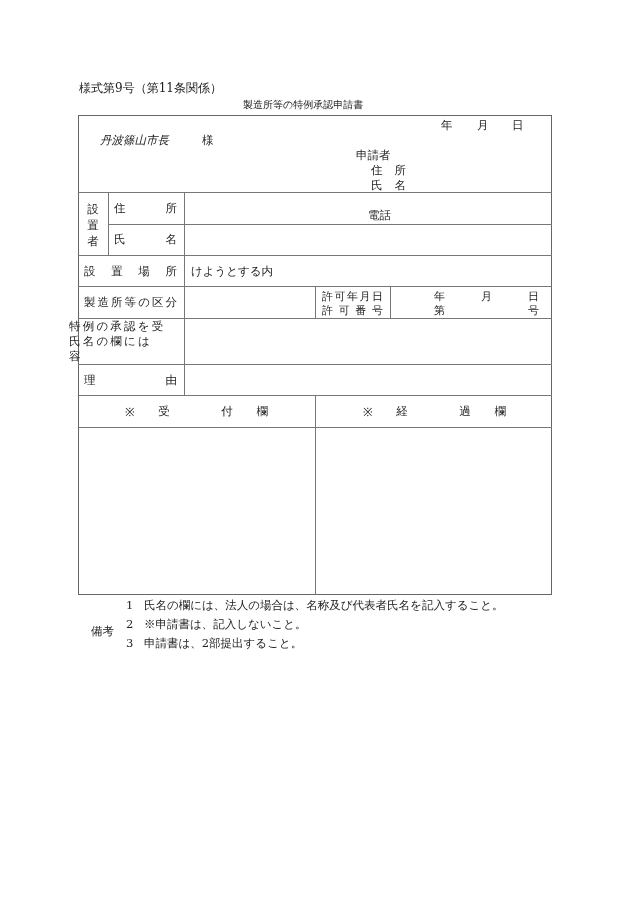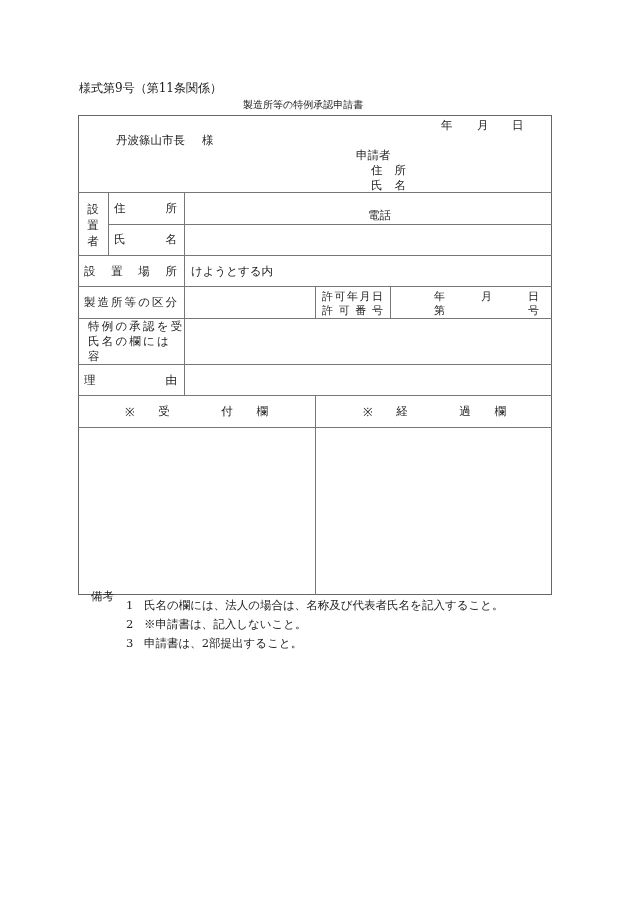--- a/index.html
+++ b/index.html
@@ -35,21 +35,21 @@
 
 <div class="vline" style="left:108px; top:192px; height:63px;"></div>
 <div class="vline" style="left:184px; top:192px; height:203px;"></div>
 <div class="vline" style="left:315px; top:286px; height:32px;"></div>
 <div class="vline" style="left:390px; top:286px; height:32px;"></div>
 <div class="vline" style="left:315px; top:395px; height:200px;"></div>
 
 <div class="abs" style="left:441px; top:118px;">年</div>
 <div class="abs" style="left:477px; top:118px;">月</div>
 <div class="abs" style="left:512px; top:118px;">日</div>
-<div class="abs" style="left:116px; top:133px;">丹波篠山市長</div>
+<div class="abs" style="left:100px; top:133px;font-style:italic;">丹波篠山市長</div>
 <div class="abs" style="left:202px; top:133px;">様</div>
 <div class="abs" style="left:356px; top:148px;">申請者</div>
 <div class="spread" style="left:371px; top:163px; width:35px;">
   <span>住</span>
   <span>所</span>
 </div>
 <div class="spread" style="left:371px; top:178px; width:35px;">
   <span>氏</span>
   <span>名</span>
 </div>
@@ -105,21 +105,21 @@
 <div class="spread small" style="left:434px; top:289px; width:105px;">
   <span>年</span>
   <span>月</span>
   <span>日</span>
 </div>
 <div class="spread small" style="left:434px; top:303px; width:105px;">
   <span>第</span>
   <span>号</span>
 </div>
 
-<div class="abs" style="left:88px; top:319px; line-height:15px; letter-spacing:2.2px;font-family:Liberation Mono, monospace;">
+<div class="abs" style="left:69px; top:319px; line-height:15px; letter-spacing:2.2px;font-family:Liberation Mono, monospace;">
   <div>特例の承認を受</div>
   <div>氏名の欄には</div>
   <div>容</div>
 </div>
 <div class="abs" style="left:190px; top:321px; width:358px; height:41px;"></div>
 
 <div class="spread" style="left:84px; top:373px; width:93px;">
   <span>理</span>
   <span>由</span>
 </div>
@@ -133,19 +133,19 @@
 </div>
 <div class="spread" style="left:363px; top:404px; width:143px;">
   <span>※</span>
   <span style="margin-right:28px;">経</span>
   <span>過</span>
   <span>欄</span>
 </div>
 <div class="abs" style="left:80px; top:429px; width:233px; height:164px;"></div>
 <div class="abs" style="left:317px; top:429px; width:233px; height:164px;"></div>
 
-<div class="abs" style="left:91px; top:589px;">備考</div>
+<div class="abs" style="left:91px; top:624px;">備考</div>
 <div class="abs" style="left:126px; top:598px;">1</div>
 <div class="abs" style="left:144px; top:598px;">氏名の欄には、法人の場合は、名称及び代表者氏名を記入すること。</div>
 <div class="abs" style="left:126px; top:617px;">2</div>
 <div class="abs" style="left:144px; top:617px;">※申請書は、記入しないこと。</div>
 <div class="abs" style="left:126px; top:636px;">3</div>
 <div class="abs" style="left:144px; top:636px;">申請書は、2部提出すること。</div>
 
 </body></html>

